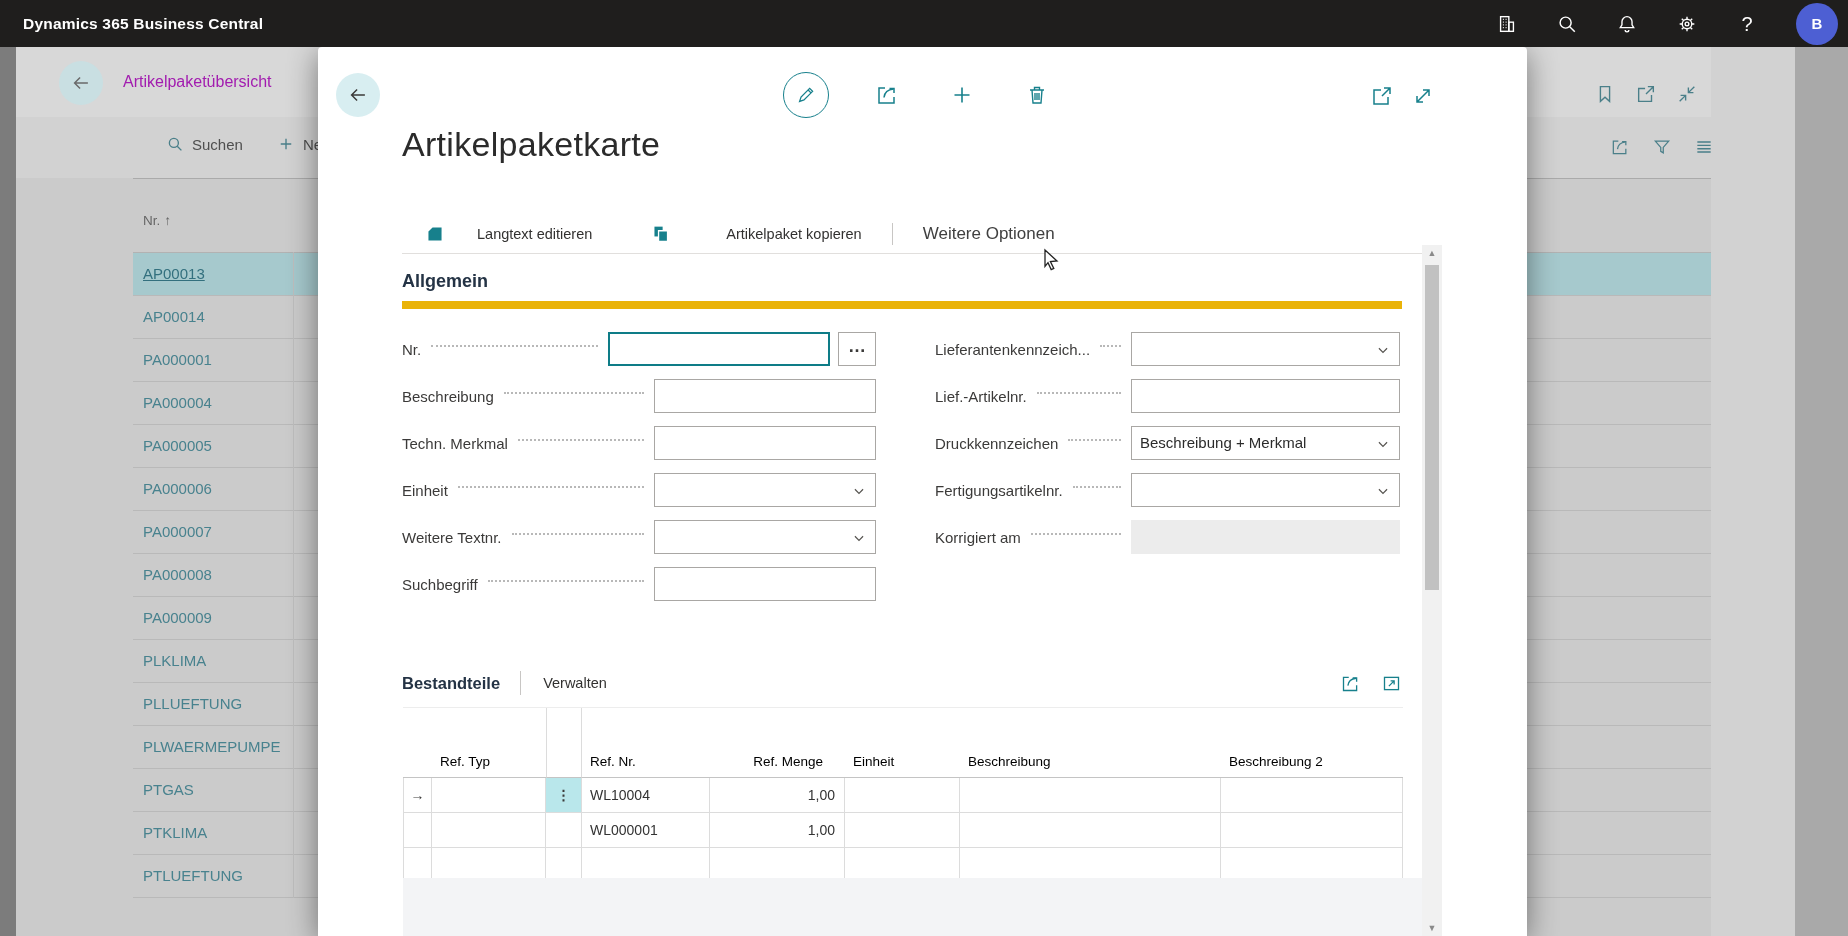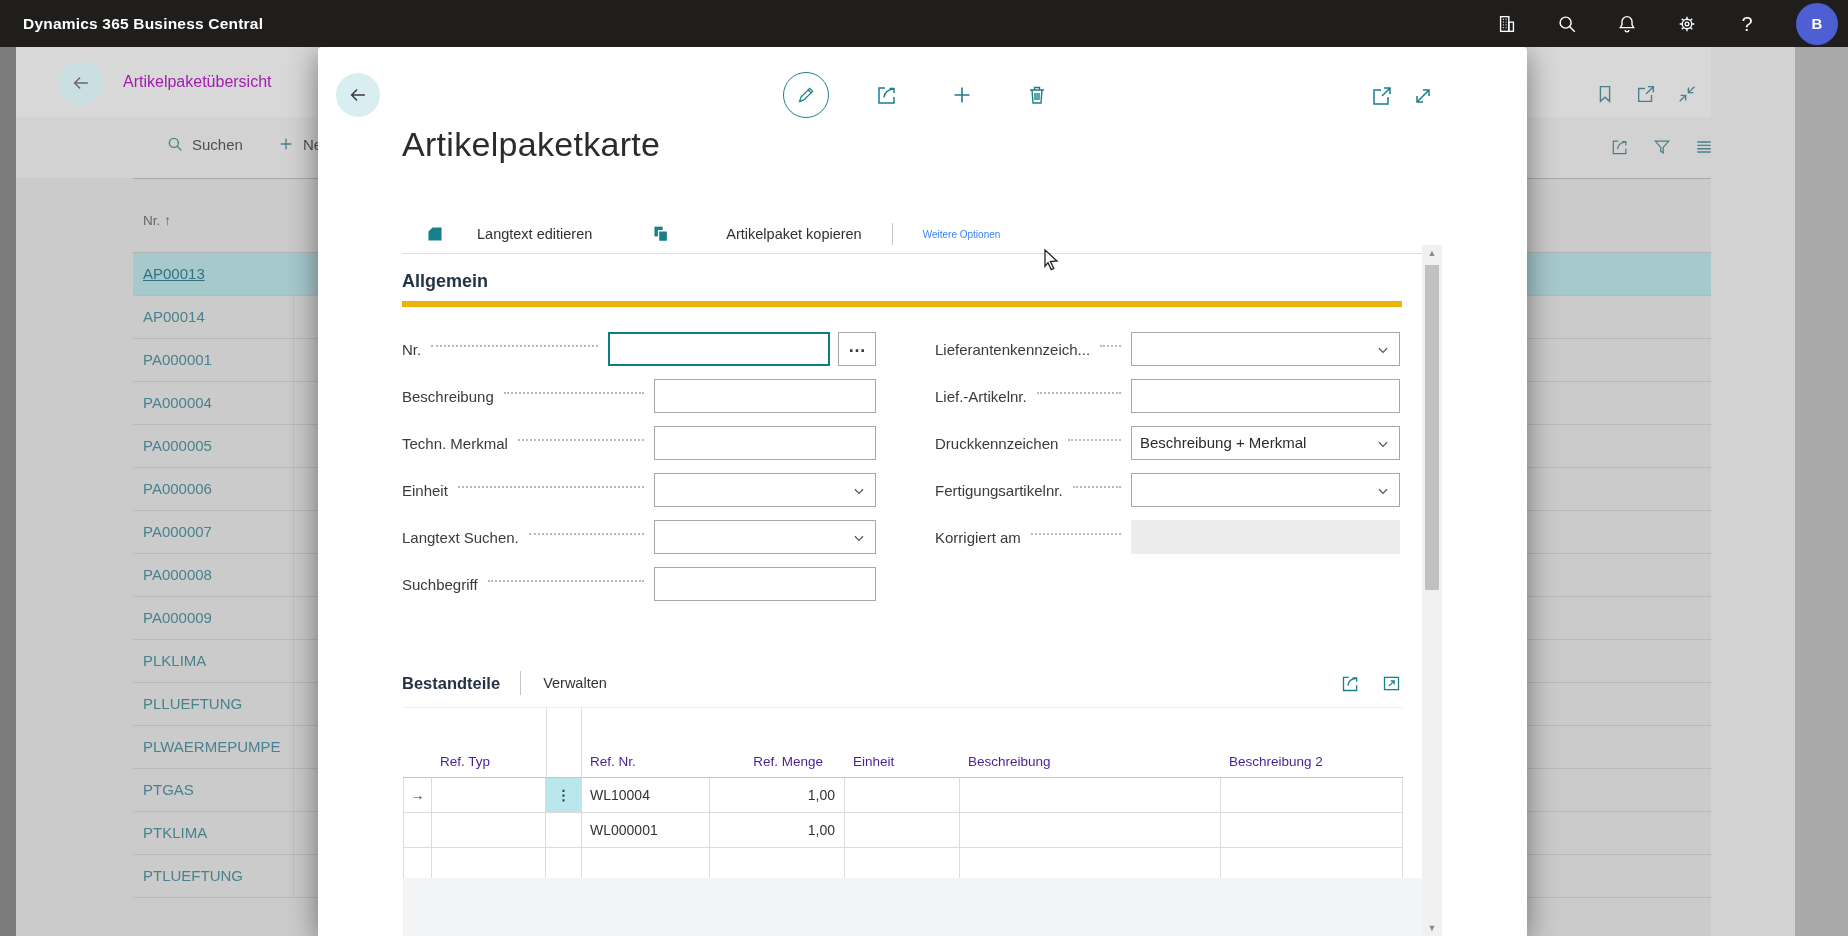--- a/index.html
+++ b/index.html
@@ -47,24 +47,24 @@
   .c-share { left:557px; top:36px; } .c-new { left:632px; top:36px; } .c-del { left:707px; top:36px; }
   .c-openwin { left:1052px; top:37px; } .c-expand { left:1093px; top:37px; }
   .cicon svg { width:24px; height:24px; }
   .c-edit svg { width:22px; height:22px; }
   .c-title { position:absolute; left:84px; top:78px; font-size:34px; font-weight:300; color:#2b2b2b; letter-spacing:.3px; }
   .c-menu { position:absolute; left:84px; top:168px; height:38px; display:flex; align-items:center; }
   .c-mitem { display:flex; align-items:center; gap:9px; cursor:pointer; }
   .c-mitem .mi { width:18px; height:18px; color:#17808c; }
   .c-mitem span { font-size:14.5px; color:#323130;margin-left:24px; }
   .c-msep { width:1px; height:22px; background:#c8c6c4; margin:0 30px; }
-  .c-more { font-size:10px; color:#3b82f6; cursor:pointer; }
+  .c-more { font-size:17px; color:#404040; cursor:pointer; }
   .c-menudiv { position:absolute; left:84px; top:206px; width:1020px; border-top:1px solid #e1dfdd; }
 
-  .c-sec { position:absolute; left:84px; top:224px; width:1000px; border-bottom:6px solid #eab308; padding-bottom:9px; }
+  .c-sec { position:absolute; left:84px; top:224px; width:1000px; border-bottom:8px solid #eab308; padding-bottom:9px; }
   .c-sec span { font-size:18px; font-weight:700; color:#243345; }
 
   .colL { position:absolute; left:84px;  top:285px; width:474px; }
   .colR { position:absolute; left:617px; top:285px; width:465px; }
   .frow { display:flex; align-items:center; height:34px; margin-bottom:13px; }
   .flabel { font-size:15px; color:#3b3a39; white-space:nowrap; flex:0 0 auto; }
   .dots { flex:1 1 auto; border-bottom:2px dotted #b8b8b8; margin:0 10px; transform:translateY(-3px); min-width:4px; }
   .fld { position:relative; flex:0 0 auto; width:222px; height:34px; border:1px solid #a9a7a4; background:#fff; cursor:text; }
   .colR .fld { width:269px; }
   .fld.focus { border:2px solid #0e7c87; }
@@ -77,21 +77,21 @@
   .c-parts { position:absolute; left:84px; top:616px; width:1000px; height:40px; display:flex; align-items:center; }
   .c-parts .ph { font-size:16.5px; font-weight:700; color:#243345; }
   .c-psep { width:1px; height:24px; background:#c8c6c4; margin:0 22px 0 20px; }
   .c-parts .pm { font-size:14.5px; color:#323130; cursor:pointer; }
   .c-parts .spacer { flex:1; }
   .c-parts .pi { width:21px; height:21px; color:#17808c; cursor:pointer; margin-left:20px; }
 
   .c-table { position:absolute; left:85px; top:660px; width:1000px; border-top:1px solid #ededed;
              display:grid; grid-template-columns:29px 114px 36px 128px 135px 115px 261px 182px;
              grid-template-rows:70px 35px 35px 33px; font-size:14px; color:#333; }
-  .th { display:flex; align-items:flex-end; padding:0 8px 8px 8px; font-size:13.5px; color:#4c1d95; border-bottom:1px solid #c4c4c4; white-space:nowrap; }
+  .th { display:flex; align-items:flex-end; padding:0 8px 8px 8px; font-size:13.5px; color:#000000; border-bottom:1px solid #c4c4c4; white-space:nowrap; }
   .th.r { justify-content:flex-end; padding-right:22px; }
   .th.mcol { border-left:1px solid #dcdcdc; border-right:1px solid #dcdcdc; }
   .td { border-right:1px solid #dcdcdc; border-bottom:1px solid #dcdcdc; display:flex; align-items:center; padding:0 8px; cursor:cell; }
   .td.first { border-left:1px solid #dcdcdc; justify-content:center; padding:0; color:#3b3a39; }
   .td.menu { justify-content:center; padding:0; font-weight:700; color:#3b3a39; }
   .td.menu.teal { background:#b9e7eb; cursor:pointer; }
   .td.r { justify-content:flex-end; padding-right:9px; }
   .c-footer { position:absolute; left:85px; top:831px; width:1019px; height:58px; background:#f3f4f6; }
 
   .c-scrolltrack { position:absolute; left:1104px; top:198px; width:20px; height:691px; background:#f1f1f1; }
@@ -325,21 +325,21 @@
       <div class="fld ddn">
         <span class="selval"></span>
         <span class="chev">
             <svg viewBox="0 0 24 24" fill="none" stroke="currentColor" stroke-width="2">
               <path d="M5 9l7 7 7-7"></path>
             </svg>
           </span>
       </div>
     </div>
     <div class="frow">
-      <span class="flabel">Langtext Suchen.</span>
+      <span class="flabel">Weitere Textnr.</span>
       <span class="dots"></span>
       <div class="fld ddn">
         <span class="selval"></span>
         <span class="chev">
             <svg viewBox="0 0 24 24" fill="none" stroke="currentColor" stroke-width="2">
               <path d="M5 9l7 7 7-7"></path>
             </svg>
           </span>
       </div>
     </div>

